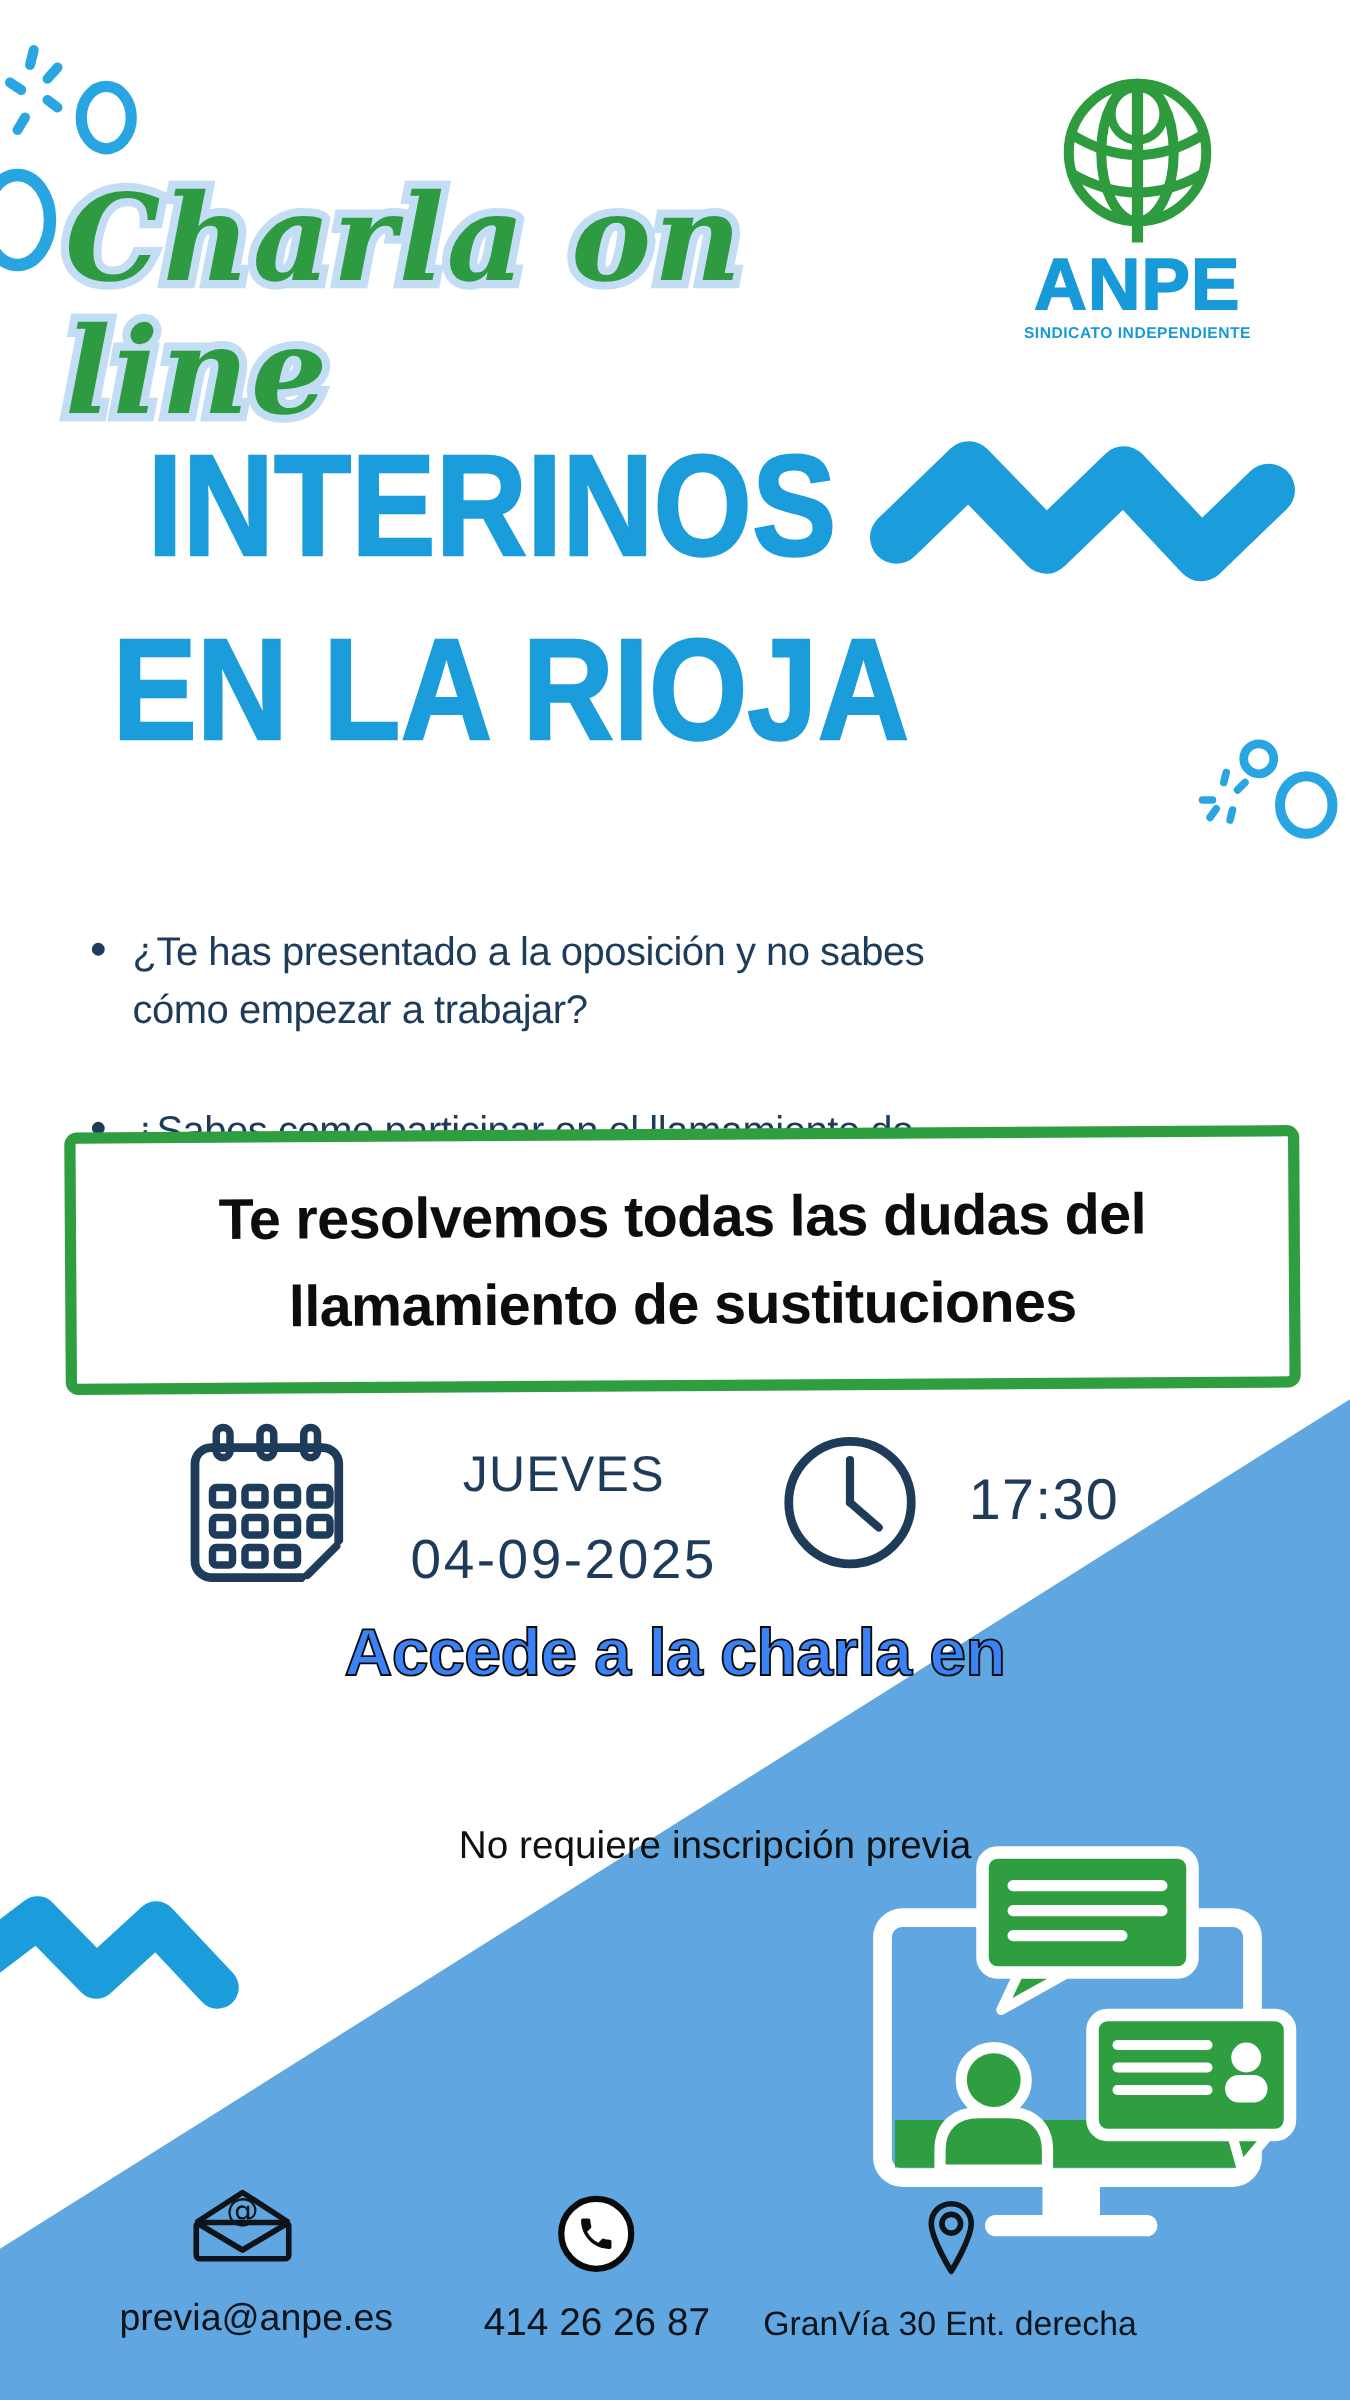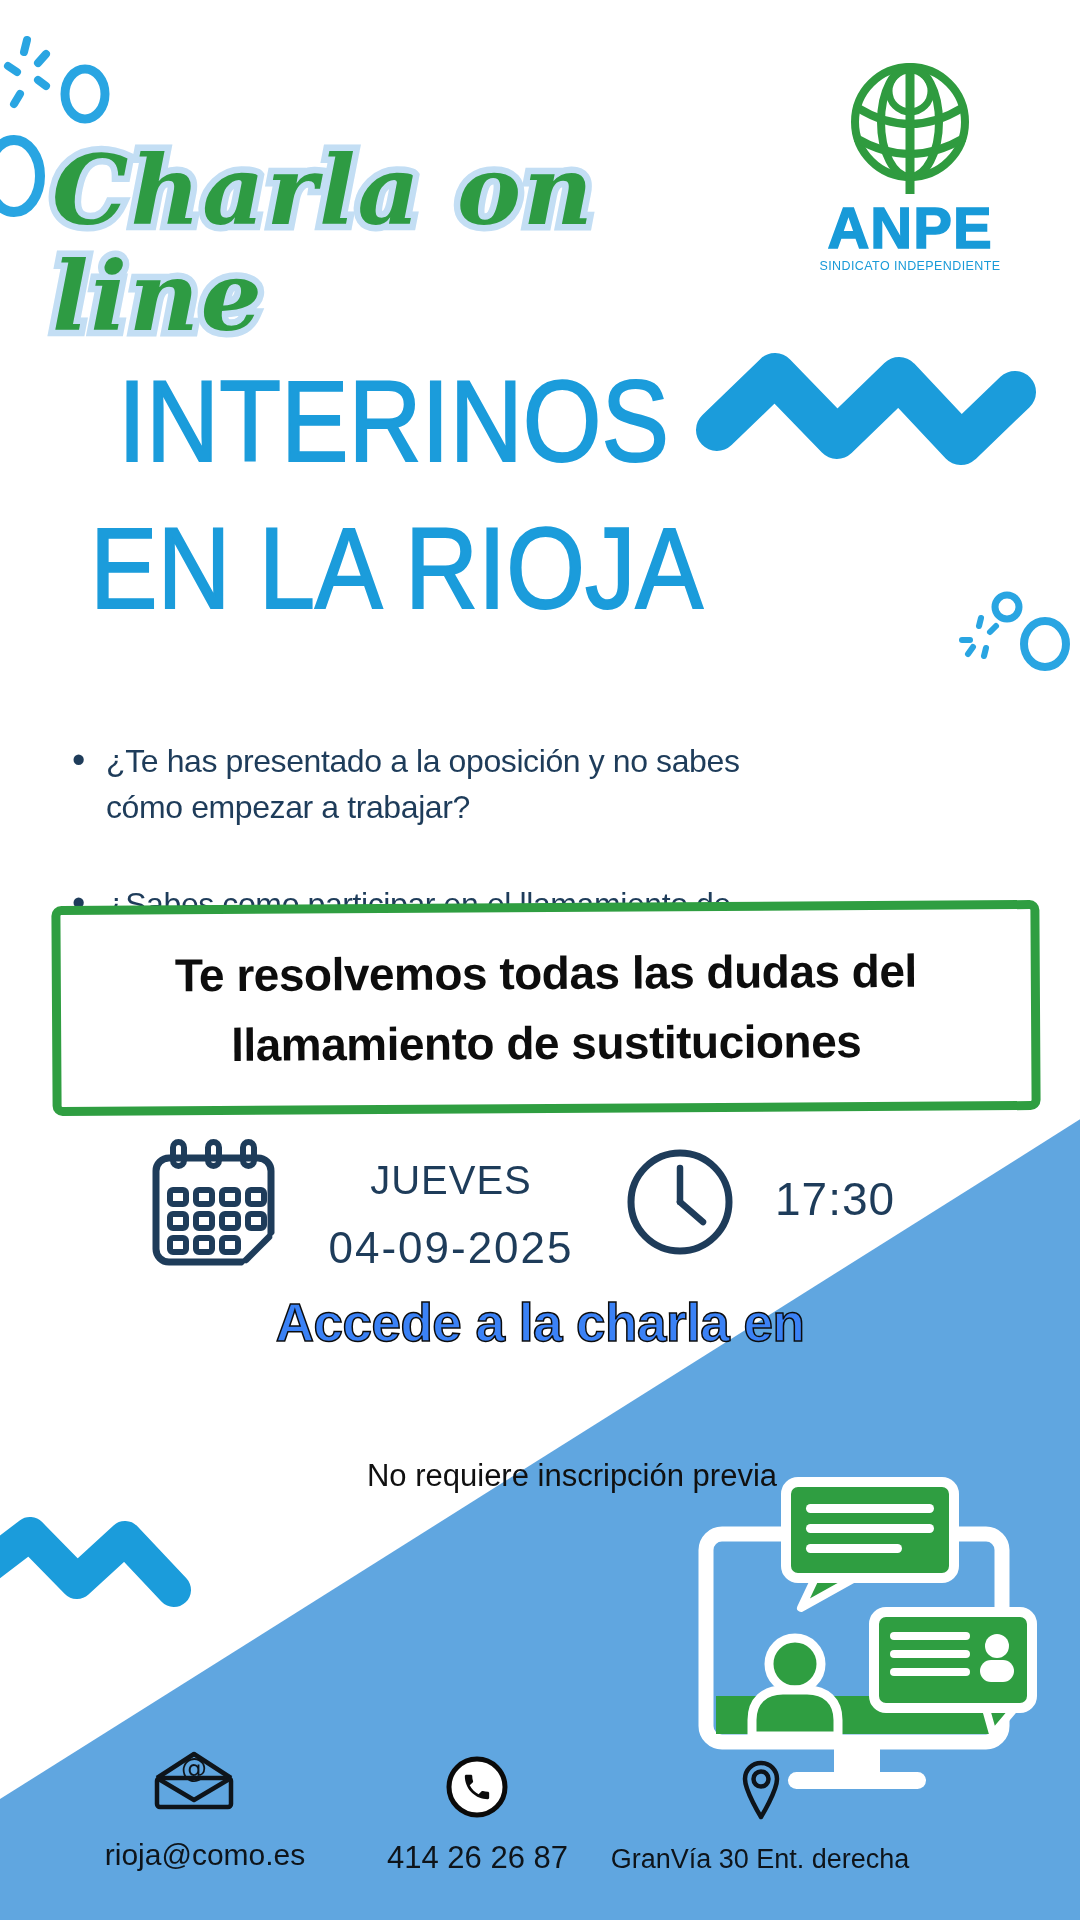--- a/index.html
+++ b/index.html
@@ -13,24 +13,24 @@
 
   
   .script-title{left:52px;top:138px;width:700px;font-family:"DejaVu Serif",serif;
     font-style:italic;font-weight:bold;font-size:96px;line-height:1.1;color:#2e9b43;
     -webkit-text-stroke:13px #c3def4;paint-order:stroke fill;letter-spacing:2px;}
 
   
   .logo{left:795px;top:58px;width:230px;text-align:center;}
   .logo .anpe-word{font-size:58px;font-weight:800;color:#189ad8;letter-spacing:1px;line-height:.95;
     -webkit-text-stroke:1.5px #189ad8;}
-  .logo .anpe-tag{font-size:12.5px;font-weight:400;color:#189ad8;letter-spacing:.4px;margin-top:4px;}
-
-  
-  .h-blue{color:#1b9cdb;font-weight:normal;font-size:115px;line-height:1;white-space:nowrap;margin-top:16px;
+  .logo .anpe-tag{font-size:12.5px;font-weight:700;color:#189ad8;letter-spacing:.4px;margin-top:4px;}
+
+  
+  .h-blue{color:#1b9cdb;font-weight:bold;font-size:115px;line-height:1;white-space:nowrap;
     -webkit-text-stroke:2px #1b9cdb;}
   .h-blue>span{display:inline-block;transform:scaleX(.88);transform-origin:left center;}
   .title1{left:118px;top:348px;}
   .title2{left:90px;top:495px;}
 
   
   .bullets{left:72px;top:738px;width:760px;display:flex;flex-direction:column;gap:50px;}
   .bullet-item{display:flex;align-items:flex-start;}
   .bullet-dot{width:34px;font-size:38px;line-height:1.2;color:#1e3c5a;flex:none;}
   .bullet-lines{color:#1e3c5a;font-size:32px;line-height:1.45;letter-spacing:-.4px;}
@@ -216,21 +216,21 @@
       <rect x="292" y="188" width="34" height="22" rx="11"></rect>
     </g>
   </svg>
 
   <svg class="abs" style="left:152px;top:1748px" width="84" height="64" viewBox="0 0 84 64">
     <path d="M5 30 L42 6 L79 30" fill="none" stroke="#0e141a" stroke-width="4.5" stroke-linejoin="round"></path>
     <text x="42" y="29" text-anchor="middle" font-family="DejaVu Sans, sans-serif" font-size="26" fill="#0e141a">@</text>
     <rect x="5" y="30" width="74" height="29" rx="3" fill="none" stroke="#0e141a" stroke-width="4.5"></rect>
     <path d="M5 30 L42 52 L79 30" fill="none" stroke="#0e141a" stroke-width="4.5" stroke-linejoin="round"></path>
   </svg>
-  <div class="abs c-label c-email">rioja@como.es</div>
+  <div class="abs c-label c-email">previa@anpe.es</div>
 
   <svg class="abs" style="left:446px;top:1756px" width="62" height="62" viewBox="0 0 62 62">
     <circle cx="31" cy="31" r="28" fill="#ffffff" stroke="#0a0a0a" stroke-width="5"></circle>
     <g transform="translate(31,31) scale(1.35) translate(-12,-12)">
       <path fill="#0a0a0a" d="M6.62 10.79c1.44 2.83 3.76 5.14 6.59 6.59l2.2-2.2c.27-.27.67-.36 1.02-.24 1.12.37 2.33.57 3.57.57.55 0 1 .45 1 1V20c0 .55-.45 1-1 1-9.39 0-17-7.61-17-17 0-.55.45-1 1-1h3.5c.55 0 1 .45 1 1 0 1.25.2 2.45.57 3.57.11.35.03.74-.25 1.02l-2.2 2.2z"></path>
     </g>
   </svg>
   <div class="abs c-label c-phone">414 26 26 87</div>
 
   <svg class="abs" style="left:741px;top:1760px" width="40" height="62" viewBox="0 0 40 62">

